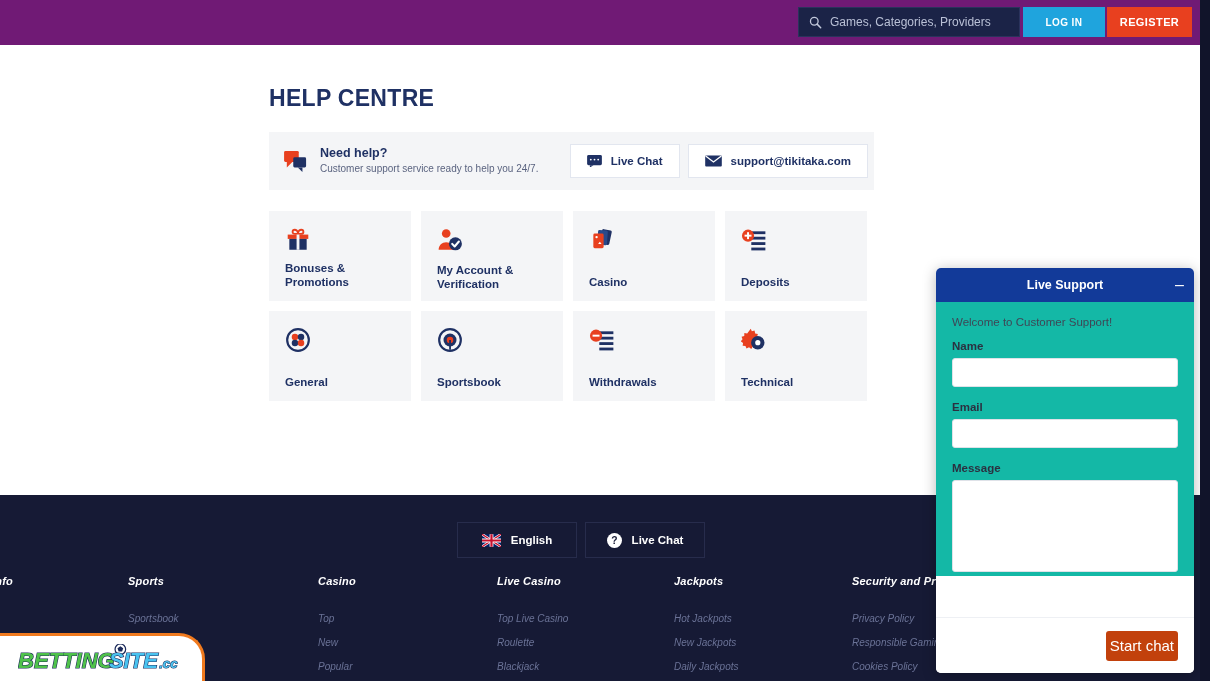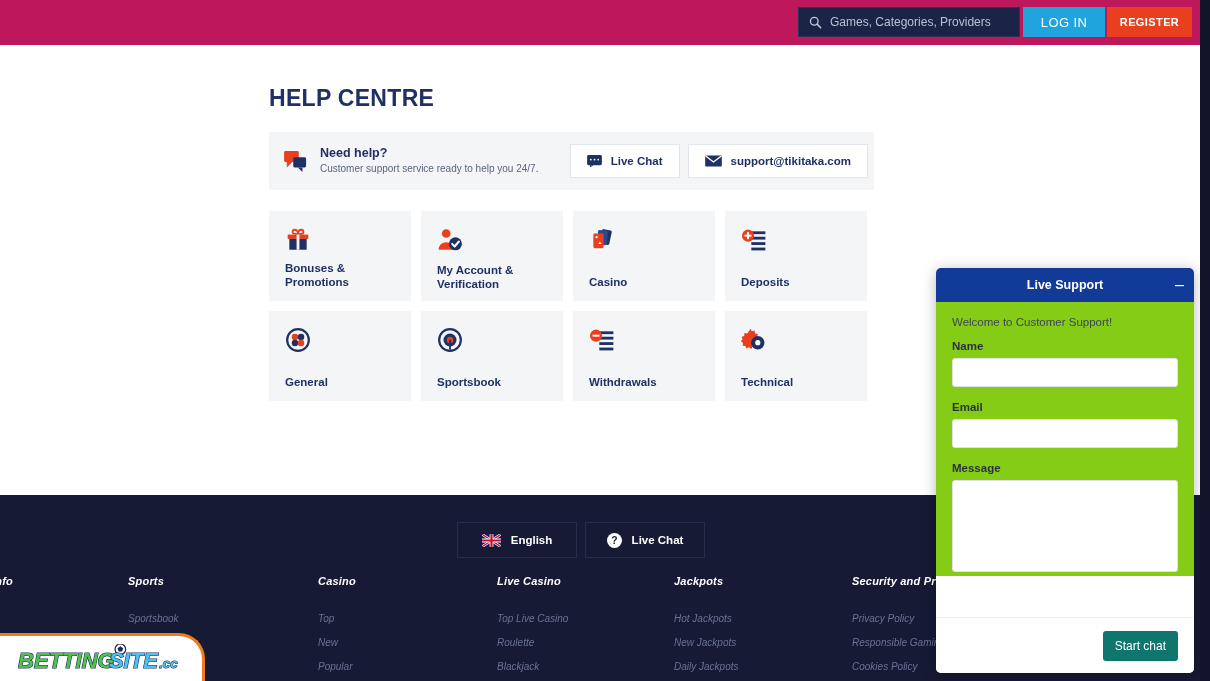--- a/index.html
+++ b/index.html
@@ -19,21 +19,21 @@
     left: 0; top: 0;
     width: 1200px; height: 681px;
     background: #ffffff;
     overflow: hidden;
   }
 
   
   .header {
     position: absolute; left: 0; top: 0;
     width: 1200px; height: 45px;
-    background: #be185d;
+    background: #701a75;
   }
   .search-box {
     position: absolute; left: 798px; top: 7px;
     width: 222px; height: 30px;
     background: #1b2347;
     border: 1px solid #2a3straight;
     border: 1px solid #2a335c;
     display: flex; align-items: center;
     padding-left: 10px;
     cursor: text;
@@ -41,21 +41,21 @@
   .search-icon { width: 13px; height: 13px; flex: 0 0 auto; margin-right: 8px; }
   .search-placeholder {
     color: #b9c0d6; font-size: 12px;
     font-family: "Liberation Sans", sans-serif;
   }
   .btn-login {
     position: absolute; left: 1023px; top: 7px;
     width: 82px; height: 30px;
     background: #1fa4dd; color: #ffffff;
     border: none; cursor: pointer;
-    font-size: 13px; font-weight: normal;
+    font-size: 10px; font-weight: bold;
     letter-spacing: .4px;
     font-family: "Liberation Sans", sans-serif;
   }
   .btn-register {
     position: absolute; left: 1107px; top: 7px;
     width: 85px; height: 30px;
     background: #e8401f; color: #ffffff;
     border: none; cursor: pointer;
     font-size: 11px; font-weight: bold;
     letter-spacing: .4px;
@@ -187,21 +187,21 @@
     display: flex; align-items: center; justify-content: center;
   }
   .chat-title { color: #ffffff; font-size: 12.5px; font-weight: bold; }
   .chat-min {
     position: absolute; right: 10px; top: 0; height: 34px;
     display: flex; align-items: center;
     color: #ffffff; font-size: 16px; cursor: pointer;
     background: none; border: none; line-height: 1;
     font-family: "Liberation Sans", sans-serif;
   }
-  .chat-body { padding: 14px 28px 0 16px; background: #84cc16; }
+  .chat-body { padding: 14px 28px 0 16px; background: #14b8a6; }
   .chat-welcome { font-size: 11.5px; color: #3f4656; margin-bottom: 12px; }
   .chat-label {
     font-size: 11.5px; font-weight: bold; color: #2b3040;
     margin-bottom: 6px; display: block;
   }
   .chat-input {
     width: 226px; height: 29px;
     border: 1px solid #dfe2e8; border-radius: 3px;
     background: #ffffff; margin-bottom: 14px;
     font-family: "Liberation Sans", sans-serif;
@@ -215,24 +215,24 @@
     font-size: 11.5px; padding: 6px 7px; color: #2b3040;
   }
   .chat-foot {
     position: absolute; left: 0; right: 0; bottom: 0;
     height: 56px; background: #ffffff;
     border-top: 1px solid #eef0f4;
     display: flex; align-items: center; justify-content: flex-end;
     padding-right: 16px;
   }
   .chat-start {
-    height: 30px; padding: 0 12px;
-    background: #0f766e; color: #ffffff;
+    height: 30px; padding: 0 4px;
+    background: #c2410c; color: #ffffff;
     border: none; border-radius: 3px; cursor: pointer;
-    font-size: 12px; font-family: "Liberation Sans", sans-serif;
+    font-size: 15px; font-family: "Liberation Sans", sans-serif;
   }
 </style>
 </head>
 <body>
 
 <div id="page">
   <div class="site">
 
     <div class="header">
       <div class="search-box">

